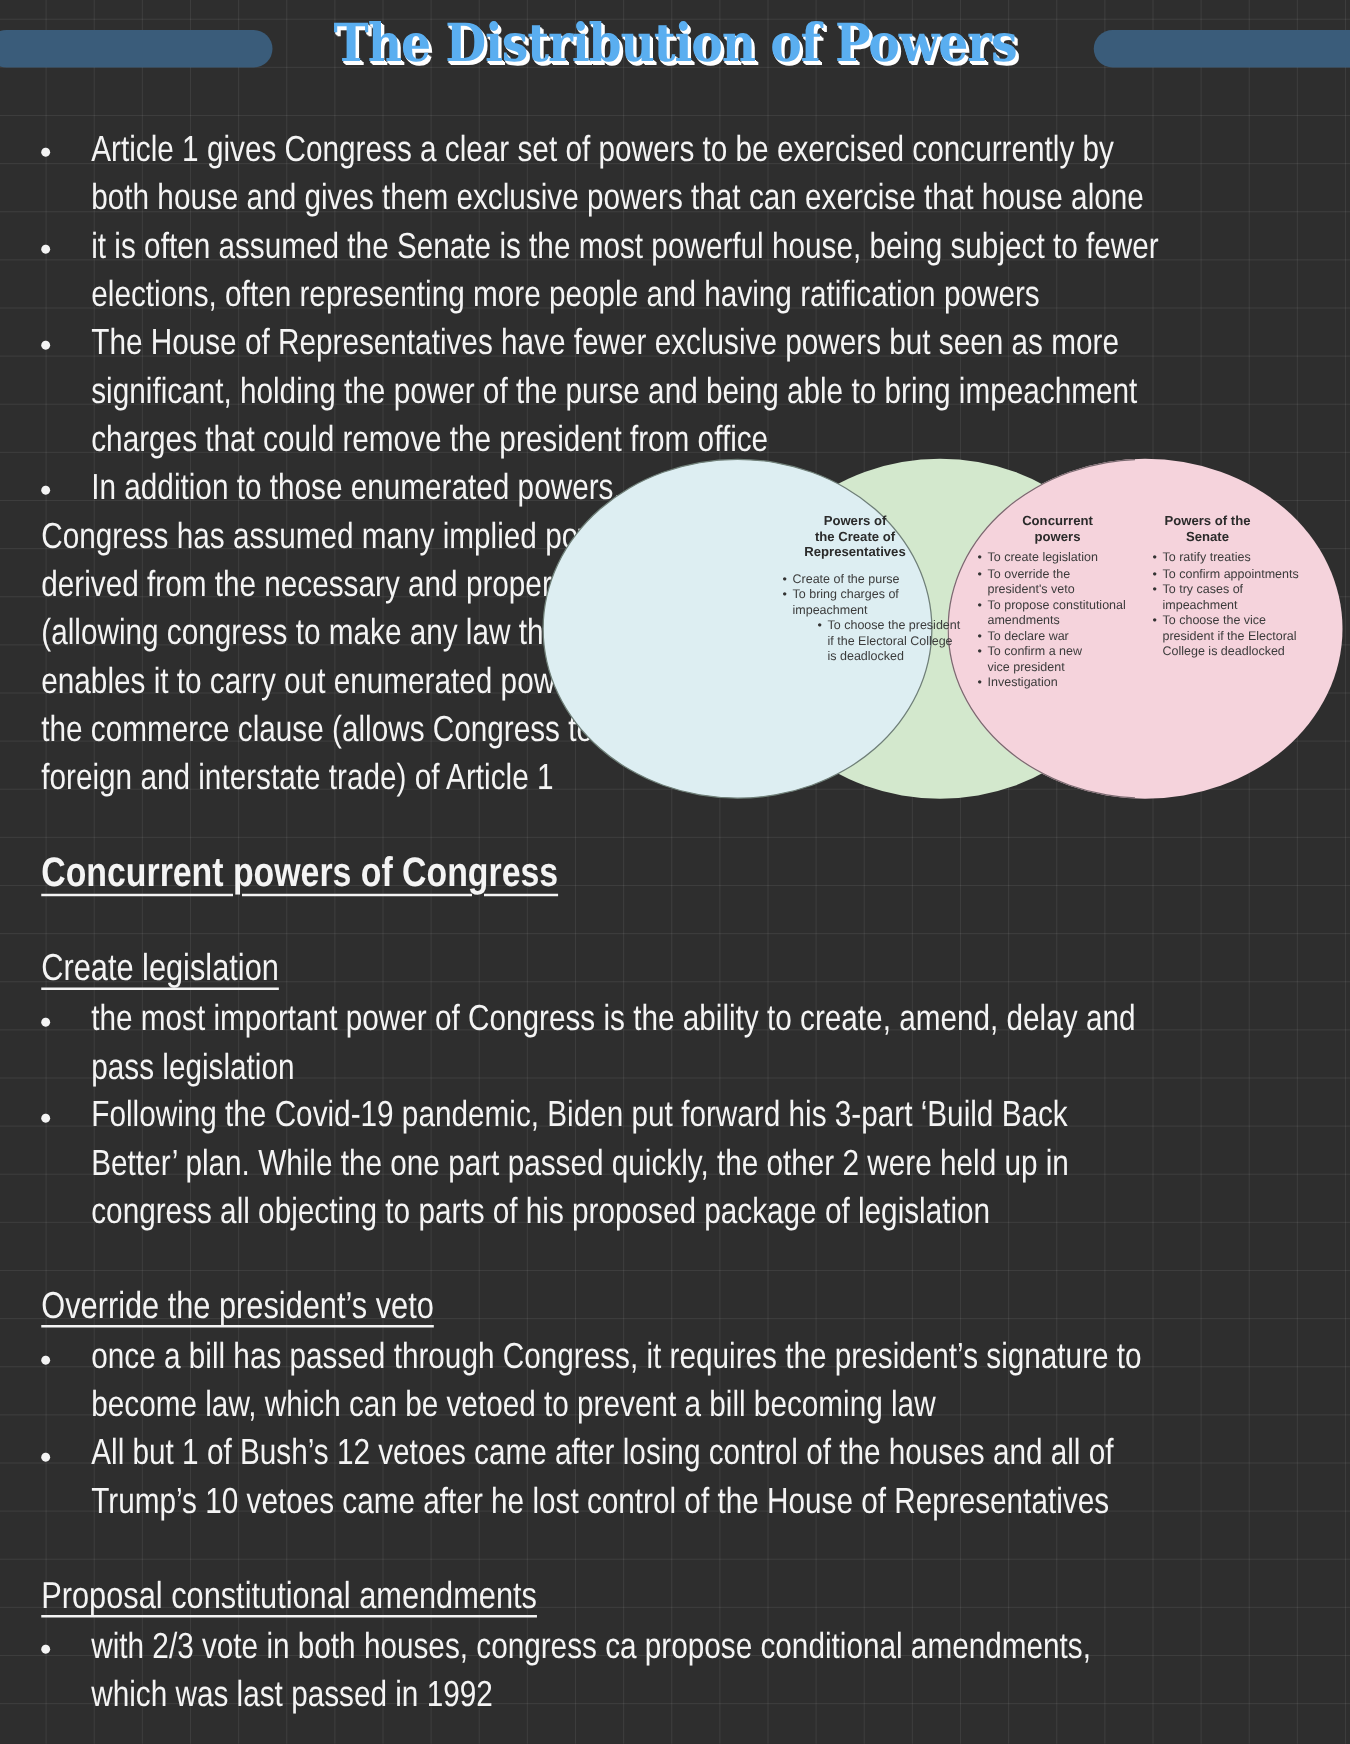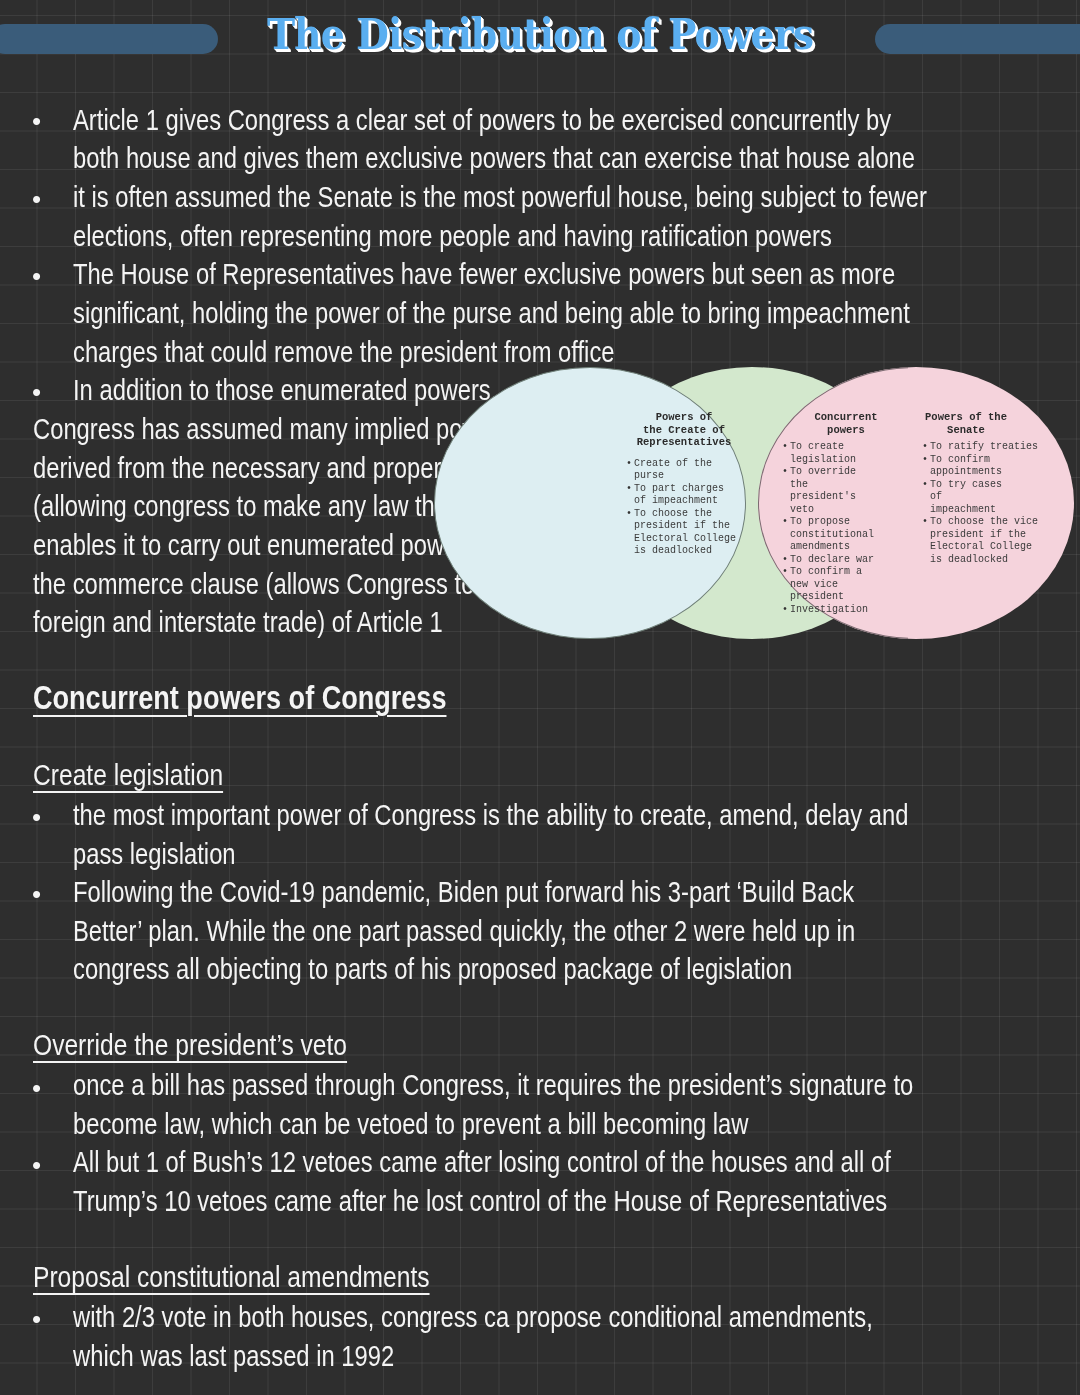--- a/index.html
+++ b/index.html
@@ -29,21 +29,21 @@
   .heading.main { font-weight:bold; font-size:33px; }
 
   
   .venn { position:absolute; left:596px; top:367px; width:480px; height:274px; }
   .circle { position:absolute; border-radius:50%; }
   .c-house { left:0; top:0; width:312px; height:272px; background:#d3e8cd; }
   .c-senate { left:162px; top:0; width:316px; height:272px; background:#f5d3dc; }
   .c-overlap { left:162px; top:0; width:150px; height:272px; overflow:hidden; }
   .c-overlap .inner { position:absolute; left:-162px; top:0; width:312px; height:272px; border-radius:50%; background:#ddeef2; border:1px solid #6f7f78; box-sizing:border-box; }
   .c-senate-border { position:absolute; left:162px; top:0; width:316px; height:272px; border-radius:50%; border:1px solid #7a6a70; box-sizing:border-box; clip-path: inset(0 calc(100% - 150px) 0 0); }
-  .vtext { position:absolute; font-family:Liberation Mono, monospace; color:#3b3b3b; font-size:10px; line-height:12.5px; }
+  .vtext { position:absolute; font-family:Liberation Sans, sans-serif; color:#3b3b3b; font-size:10px; line-height:12.5px; }
   .vhead { font-weight:bold; font-size:10.5px; color:#2b2b2b; text-align:center; line-height:12.5px; }
   .vlist { list-style:none; margin:6px 0 0 0; padding:0; }
   .vlist li { position:relative; padding-left:8px; }
   .vlist li::before { content:"•"; position:absolute; left:0; top:0; color:#333; }
 </style>
 </head>
 <body>
 
 <div class="title-bar left"></div>
 <div class="title-bar right"></div>
@@ -82,22 +82,22 @@
   <div class="c-senate-border"></div>
 
   <div class="vtext" style="left:30px;top:44px;width:116px;">
     <div class="vhead">
       <div>Powers of</div>
       <div>the Create of</div>
       <div>Representatives</div>
     </div>
     <ul class="vlist" style="margin-top:9px;">
       <li>Create of the purse</li>
-      <li style="width:100px;">To part charges of impeachment</li>
-      <li style="width:110px;">To choose the president if the Electoral College is deadlocked</li>
+      <li style="width:100px;">To bring charges of impeachment</li>
+      <li style="width:110px;margin-left:28px;">To choose the president if the Electoral College is deadlocked</li>
     </ul>
   </div>
 
   <div class="vtext" style="left:186px;top:44px;width:128px;">
     <div class="vhead">
       <div>Concurrent</div>
       <div>powers</div>
     </div>
     <ul class="vlist" style="margin-top:5px;">
       <li>To create legislation</li>

